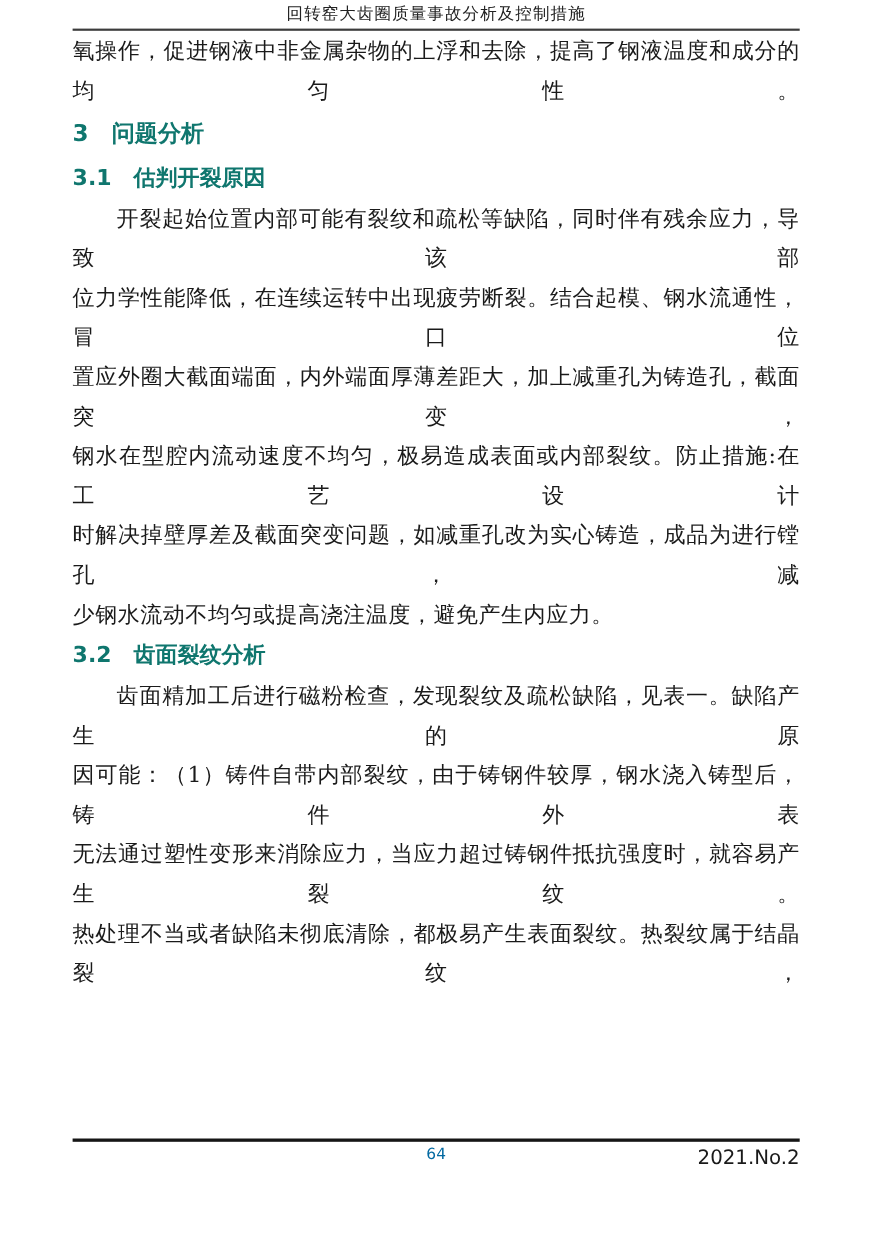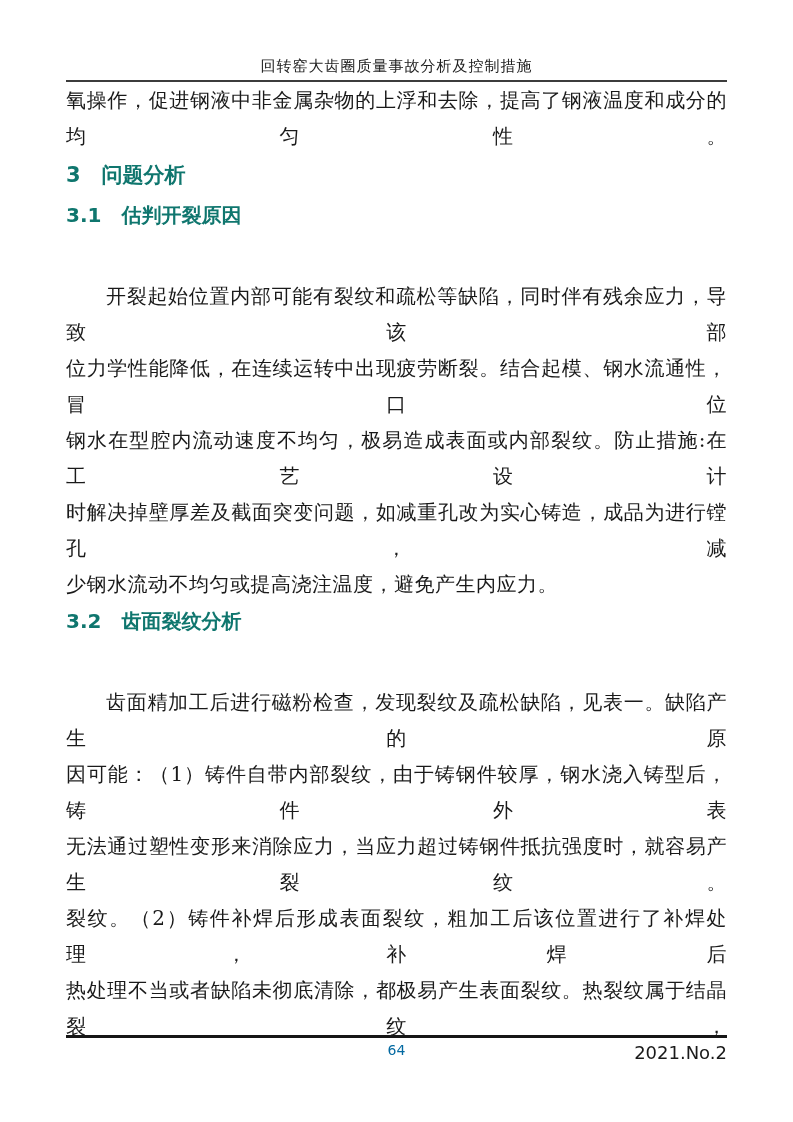--- a/index.html
+++ b/index.html
@@ -8,21 +8,20 @@
     position: relative;
     width: 793px;
     height: 1122px;
     background: #ffffff;
     overflow: hidden;
     font-family: "DejaVu Serif", "Liberation Serif", serif;
     color: #1a1a1a;
   }
 
   .header-title {
-    padding-top: 54px;
     text-align: center;
     font-size: 15px;
     line-height: 24px;
     color: #222222;
     letter-spacing: 1px;
   }
 
   .header-rule {
     margin: 2px 66px 0 66px;
     border-bottom: 2px solid #3c3c3c;
@@ -33,21 +32,21 @@
     margin: 0 66px;
   }
 
   .line {
     font-size: 20px;
     line-height: 36px;
     text-align: justify;
     letter-spacing: 0.5px;
   }
   .line.fill { text-align-last: justify; }
-  .line.indent { text-indent: 40px; margin-top: 44px; }
+  .line.indent { text-indent: 40px; }
 
   .heading {
     font-weight: bold;
     font-family: "DejaVu Sans", "Liberation Sans", sans-serif;
     color: #0f766e;
   }
   .heading.h2 { font-size: 21px; line-height: 42px; }
   .heading.h3 { font-size: 20px; line-height: 38px; }
 
   .footer-rule {
@@ -88,30 +87,30 @@
 
   <div class="content">
       <div class="para">
         <div class="line fill">氧操作，促进钢液中非金属杂物的上浮和去除，提高了钢液温度和成分的均匀性。</div>
       </div>
       <div class="heading h2">3　问题分析</div>
       <div class="heading h3">3.1　估判开裂原因</div>
       <div class="para">
         <div class="line fill indent">开裂起始位置内部可能有裂纹和疏松等缺陷，同时伴有残余应力，导致该部</div>
         <div class="line fill">位力学性能降低，在连续运转中出现疲劳断裂。结合起模、钢水流通性，冒口位</div>
+        <div class="line fill">置应外圈大截面端面，内外端面厚薄差距大，加上减重孔为铸造孔，截面突变，</div>
         <div class="line fill">钢水在型腔内流动速度不均匀，极易造成表面或内部裂纹。防止措施:在工艺设计</div>
         <div class="line fill">时解决掉壁厚差及截面突变问题，如减重孔改为实心铸造，成品为进行镗孔，减</div>
         <div class="line">少钢水流动不均匀或提高浇注温度，避免产生内应力。</div>
       </div>
       <div class="heading h3">3.2　齿面裂纹分析</div>
       <div class="para">
         <div class="line fill indent">齿面精加工后进行磁粉检查，发现裂纹及疏松缺陷，见表一。缺陷产生的原</div>
         <div class="line fill">因可能：（1）铸件自带内部裂纹，由于铸钢件较厚，钢水浇入铸型后，铸件外表</div>
         <div class="line fill">无法通过塑性变形来消除应力，当应力超过铸钢件抵抗强度时，就容易产生裂纹。</div>
-        <div class="line fill">裂纹。（2）铸件补焊后形成表面裂纹，粗加工后该位置进行了补焊处理，补焊后</div>
         <div class="line fill">热处理不当或者缺陷未彻底清除，都极易产生表面裂纹。热裂纹属于结晶裂纹，</div>
       </div>
     </div>
 
   <div class="footer-rule"></div>
 
   <div class="footer-page">64</div>
 
   <div class="footer-issue">2021.No.2</div>
 

